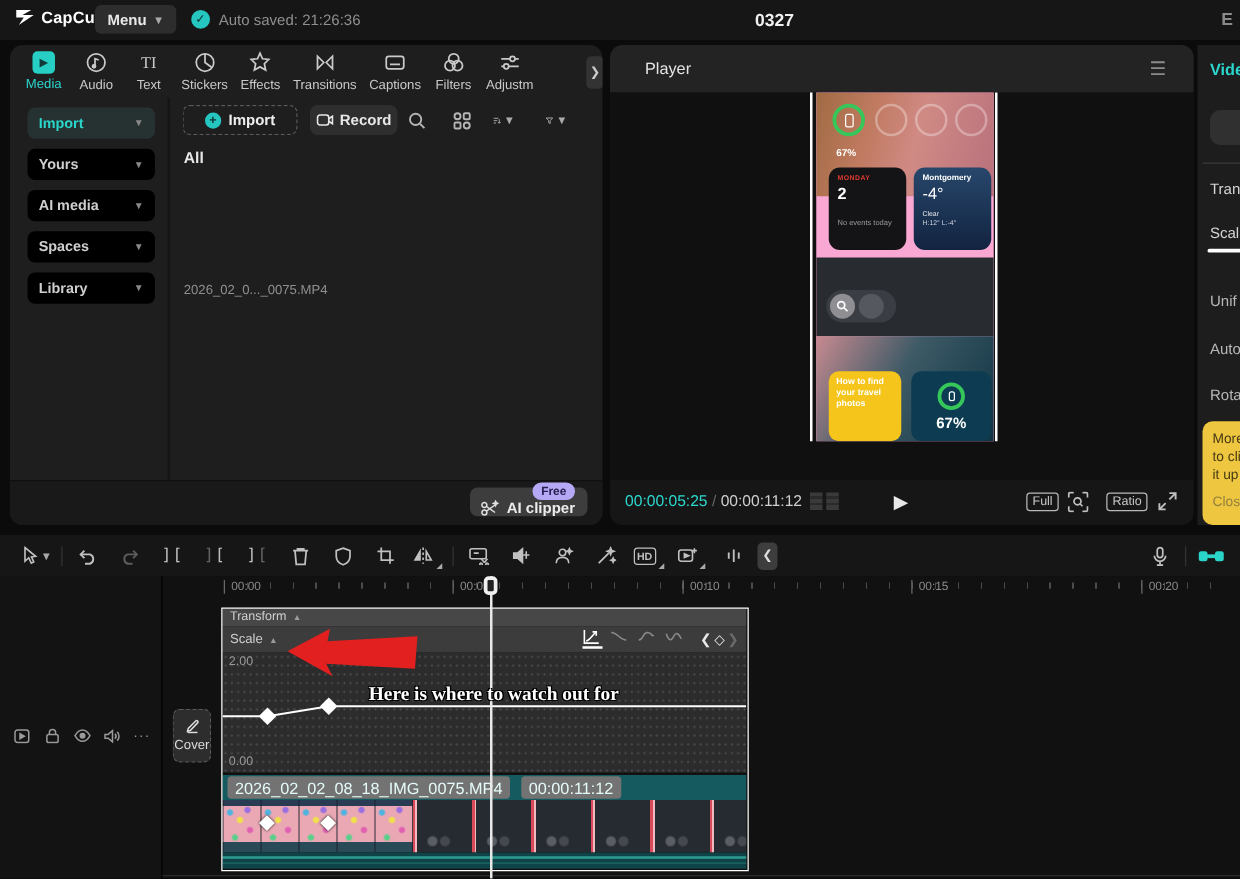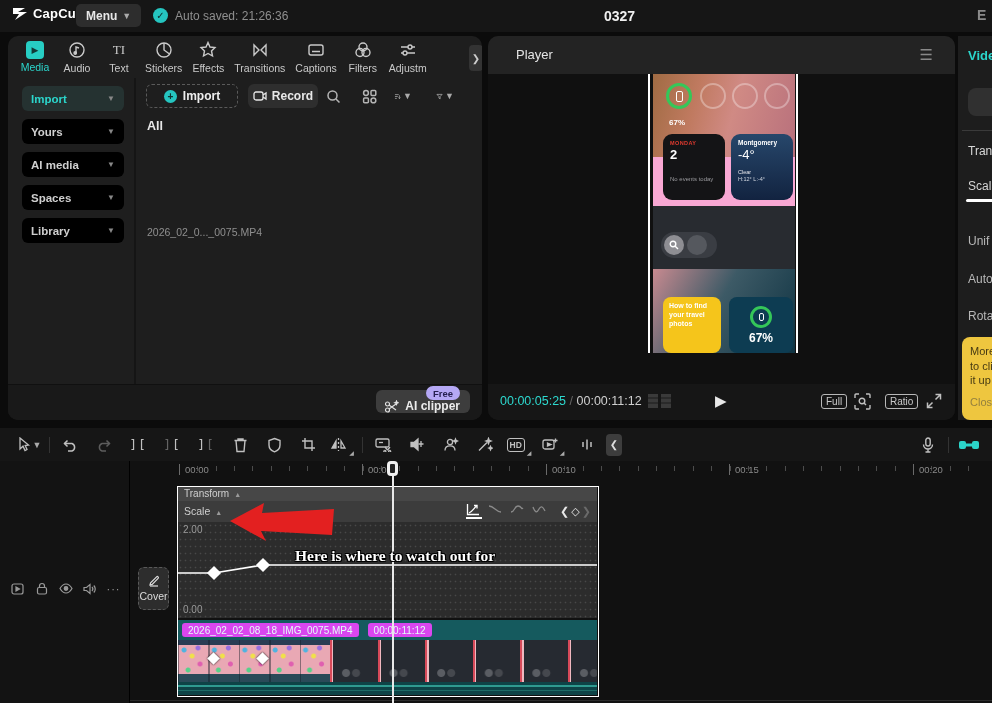--- a/index.html
+++ b/index.html
@@ -157,21 +157,21 @@
   .curve-icons .ci { width:16px; height:16px; color:#8a8a8a; }
   .curve-icons .ci.sel { color:#fff; border-bottom:2px solid #fff; }
   .kf-nav { display:flex; align-items:center; gap:2px; font-size:11px; color:#e8e8e8; margin-left:6px; }
   .kf-nav .dimc { color:#6a6a6a; }
   .graph { position:absolute; left:0; top:35px; width:419px; height:96px; background:#2c2c2c;
      background-image:radial-gradient(circle .7px,#484848 .7px,transparent 1.1px); background-size:5px 7px; }
   .graph-max { position:absolute; left:5px; top:2px; font-size:10px; color:#9a9a9a; }
   .graph-min { position:absolute; left:5px; top:82px; font-size:10px; color:#9a9a9a; }
   .clip-block { position:absolute; left:0; top:133px; width:419px; height:75px; }
   .clip-header { position:absolute; left:0; top:0; width:419px; height:20px; background:#155a5e; display:flex; align-items:center; gap:9px; padding-left:4px; }
-  .clip-badge { background:#d946ef; border-radius:3px; padding:1.5px 6px; font-size:10px; color:#e4fbf8; white-space:nowrap; }
+  .clip-badge { background:#737373; border-radius:3px; padding:1.5px 6px; font-size:13px; color:#e4fbf8; white-space:nowrap; }
   .filmstrip { position:absolute; left:0; top:20px; width:419px; height:42px; }
   .fs-pink { position:absolute; left:0; top:0; width:152px; height:42px;
      background:
        repeating-linear-gradient(90deg, rgba(20,30,40,.45) 0 1.5px, transparent 1.5px 30.4px),
        radial-gradient(circle 2px at 6px 10px,#4fb3e0 2px,transparent 3px),
        radial-gradient(circle 2px at 14px 16px,#f0e04a 2px,transparent 3px),
        radial-gradient(circle 2px at 22px 24px,#e05fb0 2px,transparent 3px),
        radial-gradient(circle 2px at 10px 30px,#58d08a 2px,transparent 3px),
        radial-gradient(circle 2px at 20px 8px,#9a6fe0 2px,transparent 3px),
        linear-gradient(180deg,#2a3c54 0 5px,#e9a8b4 5px 34px,#2a4a58 34px 100%);

